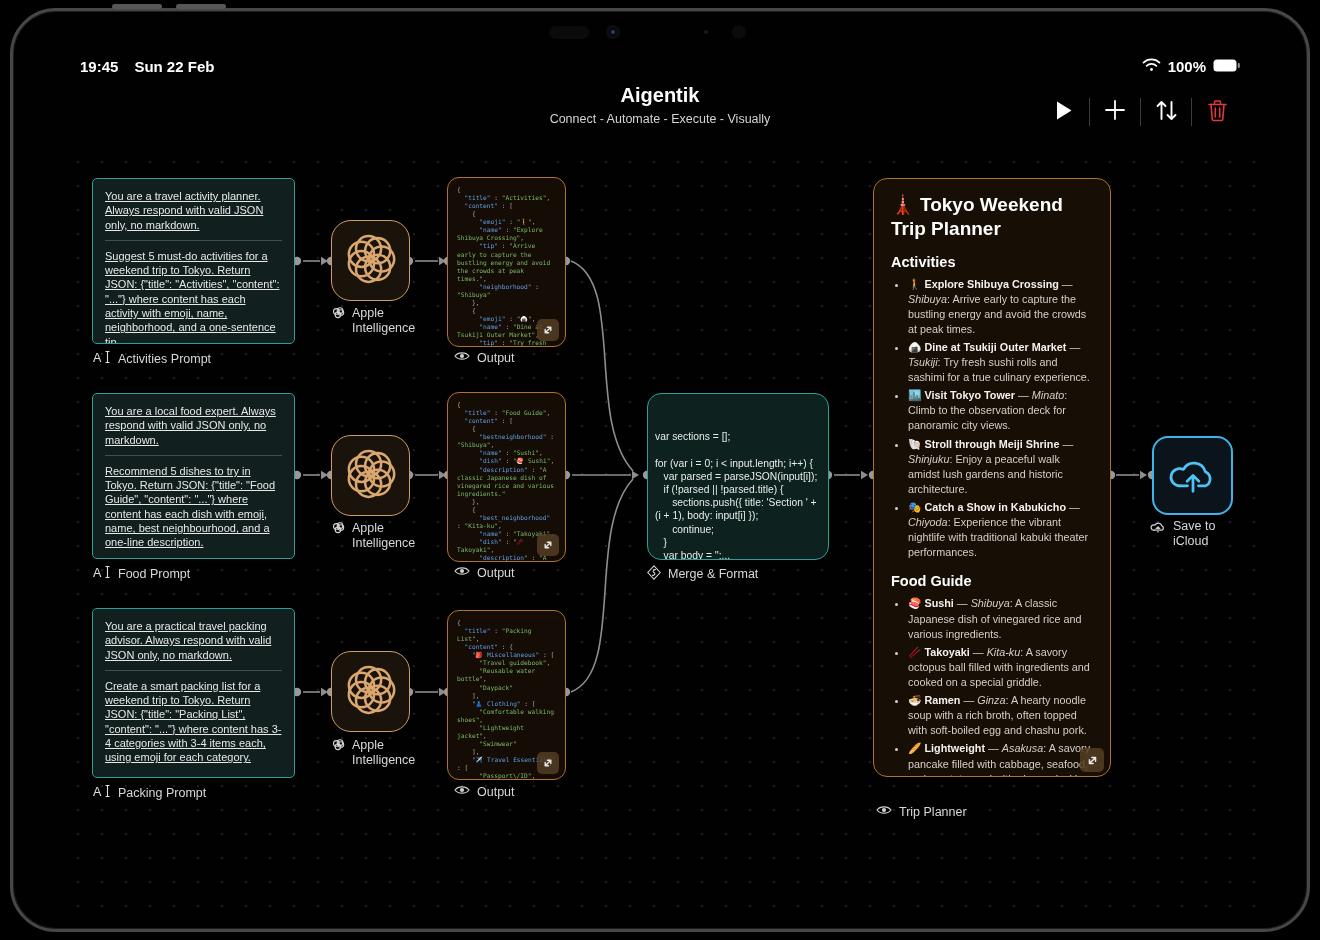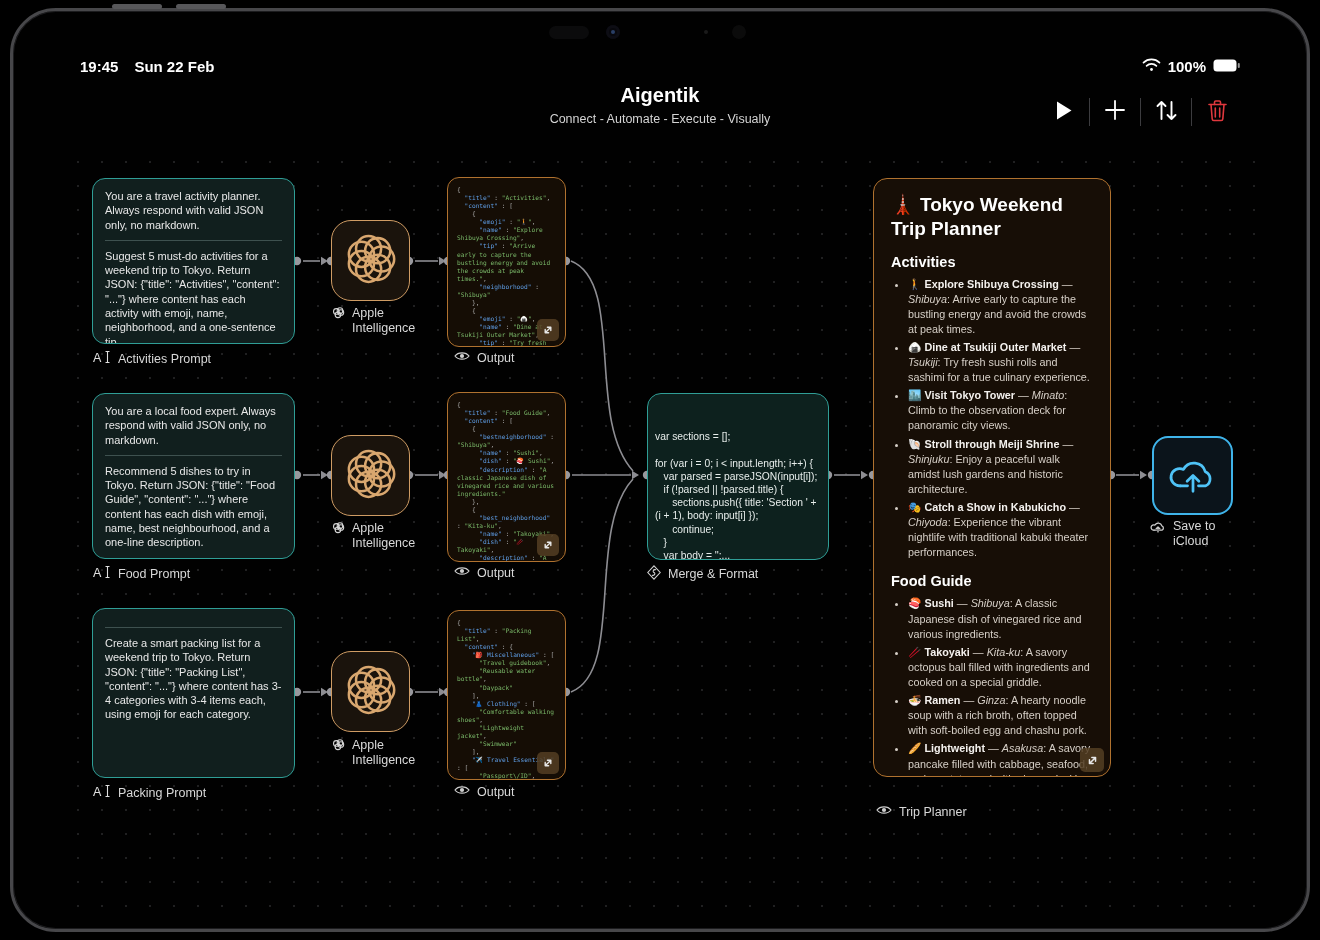--- a/index.html
+++ b/index.html
@@ -29,22 +29,22 @@
 
   
   .canvas { position:absolute; left:60px; top:140px; width:1200px; height:768px;
     background-image: radial-gradient(circle, #202021 1.2px, transparent 1.5px);
     background-size: 24px 24px; background-position: 6px 10px; }
 
   .wires { position:absolute; left:0; top:0; width:1320px; height:940px; pointer-events:none; }
 
   
   .node { position:absolute; }
-  .prompt-node { background:#111f1e; border:1.5px solid #2f9e96; border-radius:13px;
-    color:#e8e8e8; font-size:11px; line-height:1.3; padding:10px 12px; overflow:hidden; }
+  .prompt-node { background:#111f1e; border:1.5px solid #2f9e96; border-radius:5px;
+    color:#e8e8e8; font-size:11px; line-height:1.3; padding:10px 12px; overflow:hidden;text-decoration:underline; }
   .prompt-divider { border:none; border-top:1px solid #3e514f; margin:8px 0; }
 
   .ai-node { background:#1a130c; border:1.5px solid #cf9c64; border-radius:20px;
     display:flex; align-items:center; justify-content:center; }
 
   .output-node { background:#150d05; border:1.5px solid #b0722f; border-radius:12px;
     overflow:hidden; padding:8px 9px; }
   .code-json { font-family:"DejaVu Sans Mono",monospace; font-size:6.2px; line-height:1.3;
     white-space:pre-wrap; word-break:break-word; color:#ababab; }
   .tok-k { color:#5f9fe8; }
@@ -228,20 +228,21 @@
   <span>
     <svg width="18" height="14" viewBox="0 0 18 14">
         <text x="0" y="11.5" font-size="12.5" fill="#e0e0e0" font-family="Liberation Sans,sans-serif">A</text>
         <path d="M12.5 1.5 h4 M14.5 1.5 v11 M12.5 12.5 h4" stroke="#e0e0e0" stroke-width="1.1" fill="none"></path>
       </svg>
   </span>
   <span>Food Prompt</span>
 </div>
 
 <div class="node prompt-node" style="left:92px; top:608px; width:203px; height:170px;">
+  <div>You are a practical travel packing advisor. Always respond with valid JSON only, no markdown.</div>
   <hr class="prompt-divider">
   <div>Create a smart packing list for a weekend trip to Tokyo. Return JSON: {"title": "Packing List", "content": "..."} where content has 3-4 categories with 3-4 items each, using emoji for each category.</div>
 </div>
 <div class="node-label" style="left:93px; top:784px;">
   <span>
     <svg width="18" height="14" viewBox="0 0 18 14">
         <text x="0" y="11.5" font-size="12.5" fill="#e0e0e0" font-family="Liberation Sans,sans-serif">A</text>
         <path d="M12.5 1.5 h4 M14.5 1.5 v11 M12.5 12.5 h4" stroke="#e0e0e0" stroke-width="1.1" fill="none"></path>
       </svg>
   </span>

